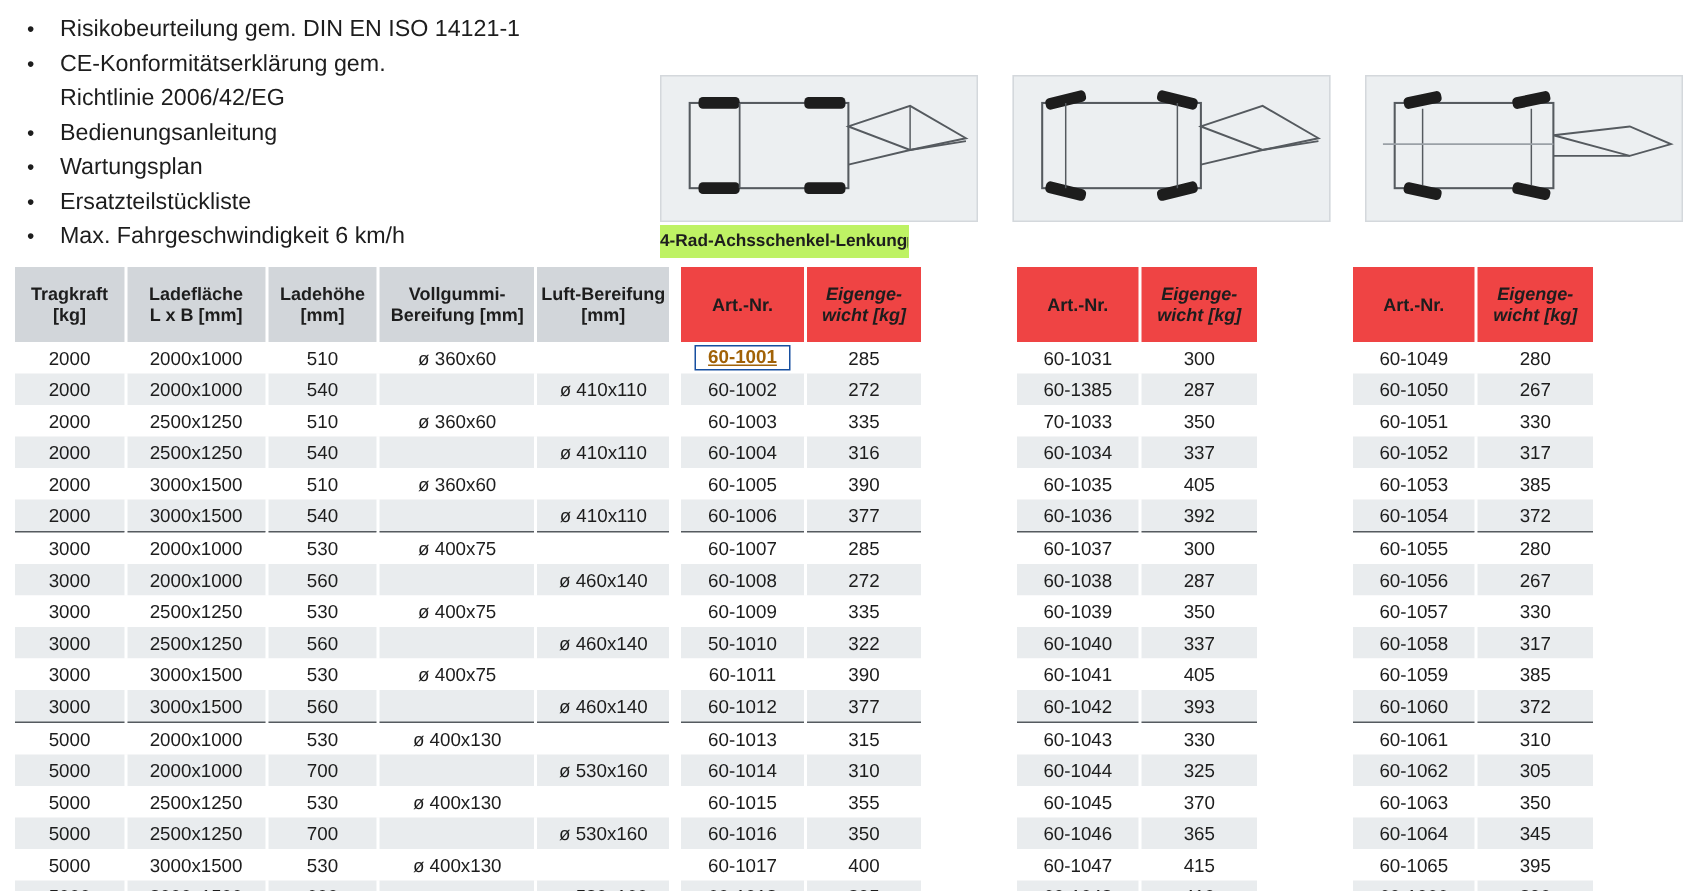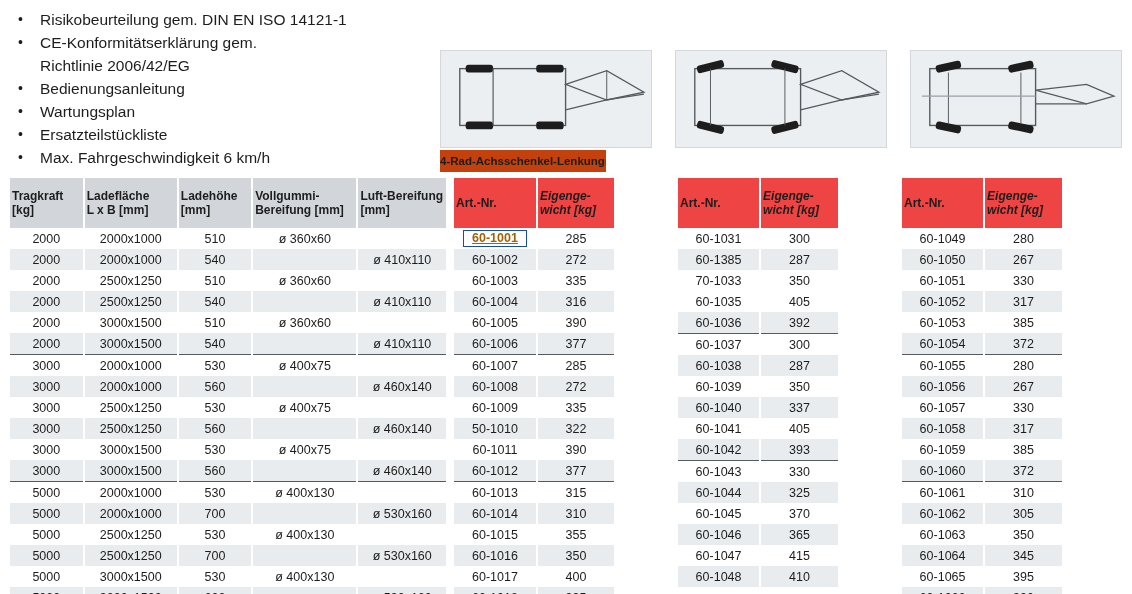--- a/index.html
+++ b/index.html
@@ -78,21 +78,21 @@
     left: 440px;
     top: 150px;
     width: 680px;
     height: 22px;
   }
   .caption {
     position: absolute;
     top: 0;
     height: 22px;
     line-height: 22px;
-    background: #c2410c;
+    background: #bef264;
     text-align: left;
     font-size: 11.5px;
     font-weight: bold;
     color: #1d1d1d;
     box-sizing: border-box;
   }
 
   
   .tables {
     position: absolute;
@@ -103,21 +103,21 @@
   table {
     border-collapse: collapse;
     font-size: 12.5px;
     color: #1d1d1d;
   }
   th {
     font-weight: bold;
     font-size: 12px;
     line-height: 14px;
     vertical-align: middle;
-    text-align: left;
+    text-align: center;
     padding: 4px 2px;
   }
   td {
     text-align: center;
     padding: 1px 2px;
     height: 19px;
     font-size: 12.5px;
   }
 
   
@@ -522,20 +522,24 @@
             <td>300</td>
           </tr>
           <tr class="alt">
             <td>60-1385</td>
             <td>287</td>
           </tr>
           <tr>
             <td>70-1033</td>
             <td>350</td>
           </tr>
+          <tr class="alt">
+            <td>60-1034</td>
+            <td>337</td>
+          </tr>
           <tr>
             <td>60-1035</td>
             <td>405</td>
           </tr>
           <tr class="alt sep">
             <td>60-1036</td>
             <td>392</td>
           </tr>
           <tr>
             <td>60-1037</td>

